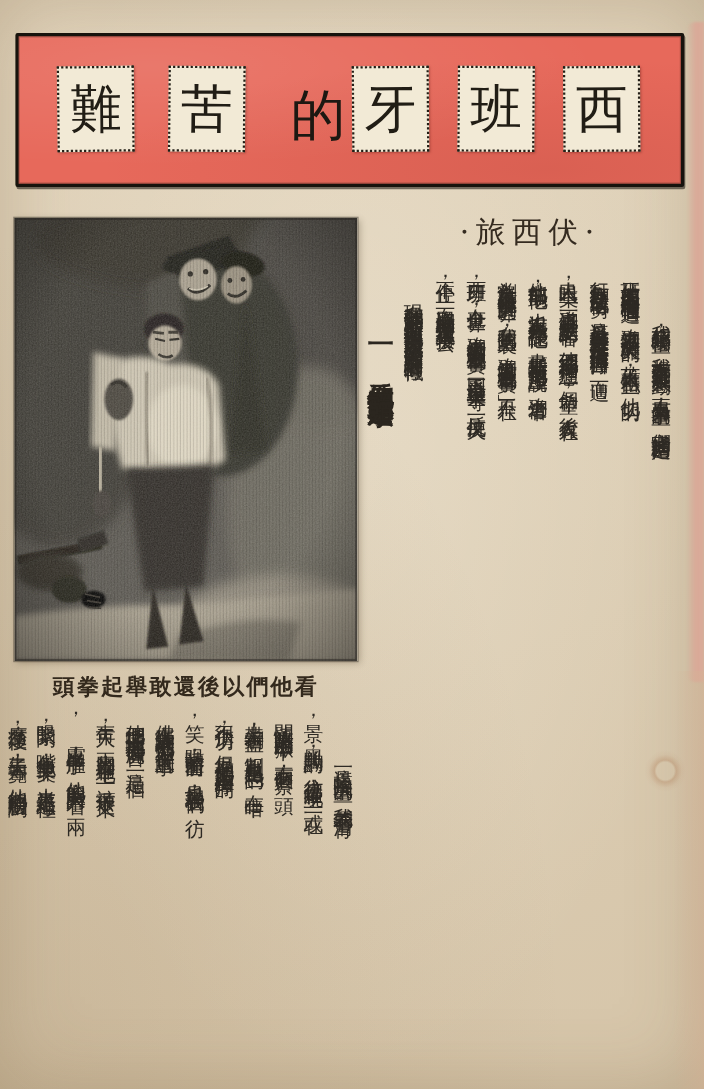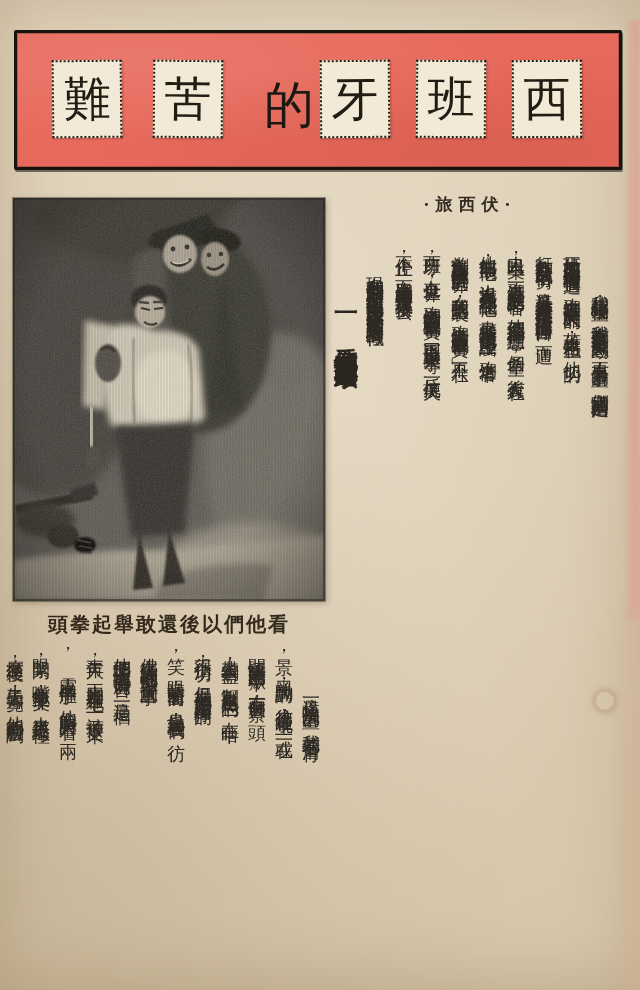--- a/index.html
+++ b/index.html
@@ -55,23 +55,23 @@
   .tbox.b4{left:399px; transform:rotate(.4deg);}
   .tbox.b5{left:495px; transform:rotate(-.3deg);}
   .tchar-plain{
     position:absolute; left:240px; top:33px; width:64px; height:78px;
     display:flex; align-items:center; justify-content:center;
     font-size:50px; color:#1c1812; background:none;
   }
 
   
   .byline{
-    position:absolute; left:360px; top:193px; width:220px;
-    text-align:center; font-size:17px; letter-spacing:6px;
-    color:#352b20; white-space:nowrap;font-weight:bold;
+    position:absolute; left:372px; top:193px; width:220px;
+    text-align:center; font-size:27px; letter-spacing:6px;
+    color:#352b20; white-space:nowrap;
   }
 
   
   .vcol{
     position:absolute;
     writing-mode:vertical-rl;
     text-orientation:upright;
     color:#2e2a24;
     white-space:nowrap;
   }

